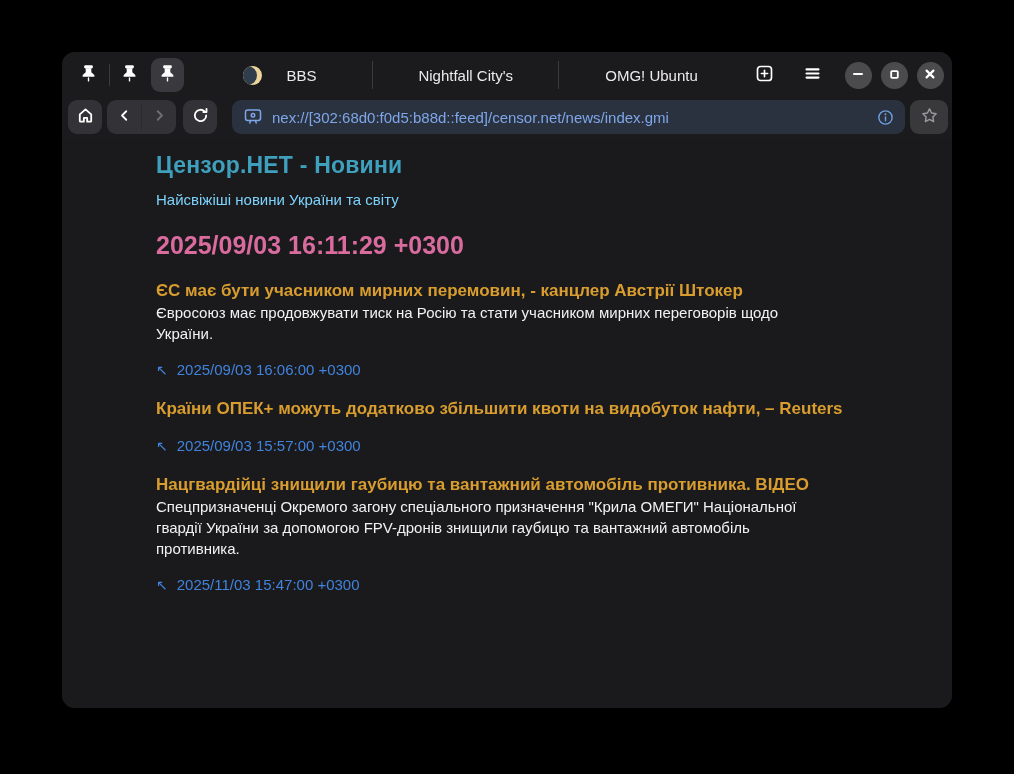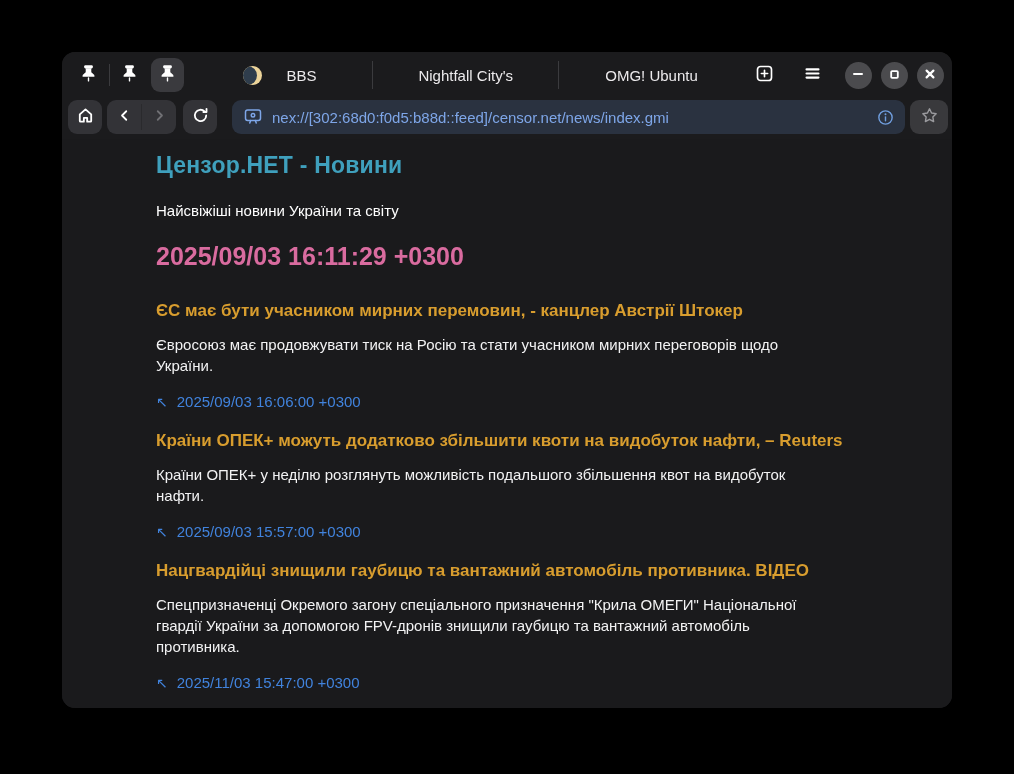--- a/index.html
+++ b/index.html
@@ -40,26 +40,26 @@
   .urlbar { flex:1; height:34px; background:#2a3240; border-radius:9px; display:flex;
             align-items:center; gap:9px; padding:0 10px 0 11px; min-width:0;margin-left:10px; }
   .url-text { flex:1; color:#7ea6e8; font-size:15px; white-space:nowrap;
               overflow:hidden; }
   .star-btn { width:38px; height:34px; border-radius:9px; background:#39393c;
               display:flex; align-items:center; justify-content:center; flex:none; }
 
   
   .content { flex:1; background:#1a1a1c; padding:13px 32px 0 94px; overflow:hidden; }
   .page-title { color:#3fa0bd; font-size:23px; font-weight:600; letter-spacing:.2px; }
-  .page-sub { color:#ffffff; font-size:15px; margin-top:23px; }
+  .page-sub { color:#7dd3fc; font-size:15px; margin-top:12px; }
   .page-date { color:#d96b9f; font-size:25px; font-weight:600; margin-top:23px; }
   .art-title { color:#d89d2e; font-size:17px; font-weight:600; margin-top:20px;
                line-height:1.3; max-width:720px; }
-  .art-title.first { margin-top:29px; }
-  .art-summary { color:#f2f2f3; font-size:15px; line-height:1.4; margin-top:12px;
+  .art-title.first { margin-top:20px; }
+  .art-summary { color:#f2f2f3; font-size:15px; line-height:1.4; margin-top:0;
                  max-width:672px; }
   .art-link { display:flex; align-items:center; gap:9px; margin-top:17px;
               color:#4183dd; font-size:15px; cursor:pointer; width:max-content; }
   .art-link .arrow { font-size:14px; line-height:1; }
 </style>
 </head>
 <body>
 
 <div class="window">
 
@@ -215,21 +215,20 @@
       <div class="art-title first">ЄС має бути учасником мирних перемовин, - канцлер Австрії Штокер</div>
       <div class="art-summary">Євросоюз має продовжувати тиск на Росію та стати учасником мирних переговорів щодо України.</div>
       <div class="art-link">
         <span class="arrow">↖</span>
         <span>2025/09/03 16:06:00 +0300</span>
       </div>
     </div>
 
     <div>
       <div class="art-title">Країни ОПЕК+ можуть додатково збільшити квоти на видобуток нафти, – Reuters</div>
-      <div class="art-summary">Країни ОПЕК+ у неділю розглянуть можливість подальшого збільшення квот на видобуток нафти.</div>
       <div class="art-link">
         <span class="arrow">↖</span>
         <span>2025/09/03 15:57:00 +0300</span>
       </div>
     </div>
 
     <div>
       <div class="art-title">Нацгвардійці знищили гаубицю та вантажний автомобіль противника. ВІДЕО</div>
       <div class="art-summary">Спецпризначенці Окремого загону спеціального призначення "Крила ОМЕГИ" Національної гвардії України за допомогою FPV-дронів знищили гаубицю та вантажний автомобіль противника.</div>
       <div class="art-link">

